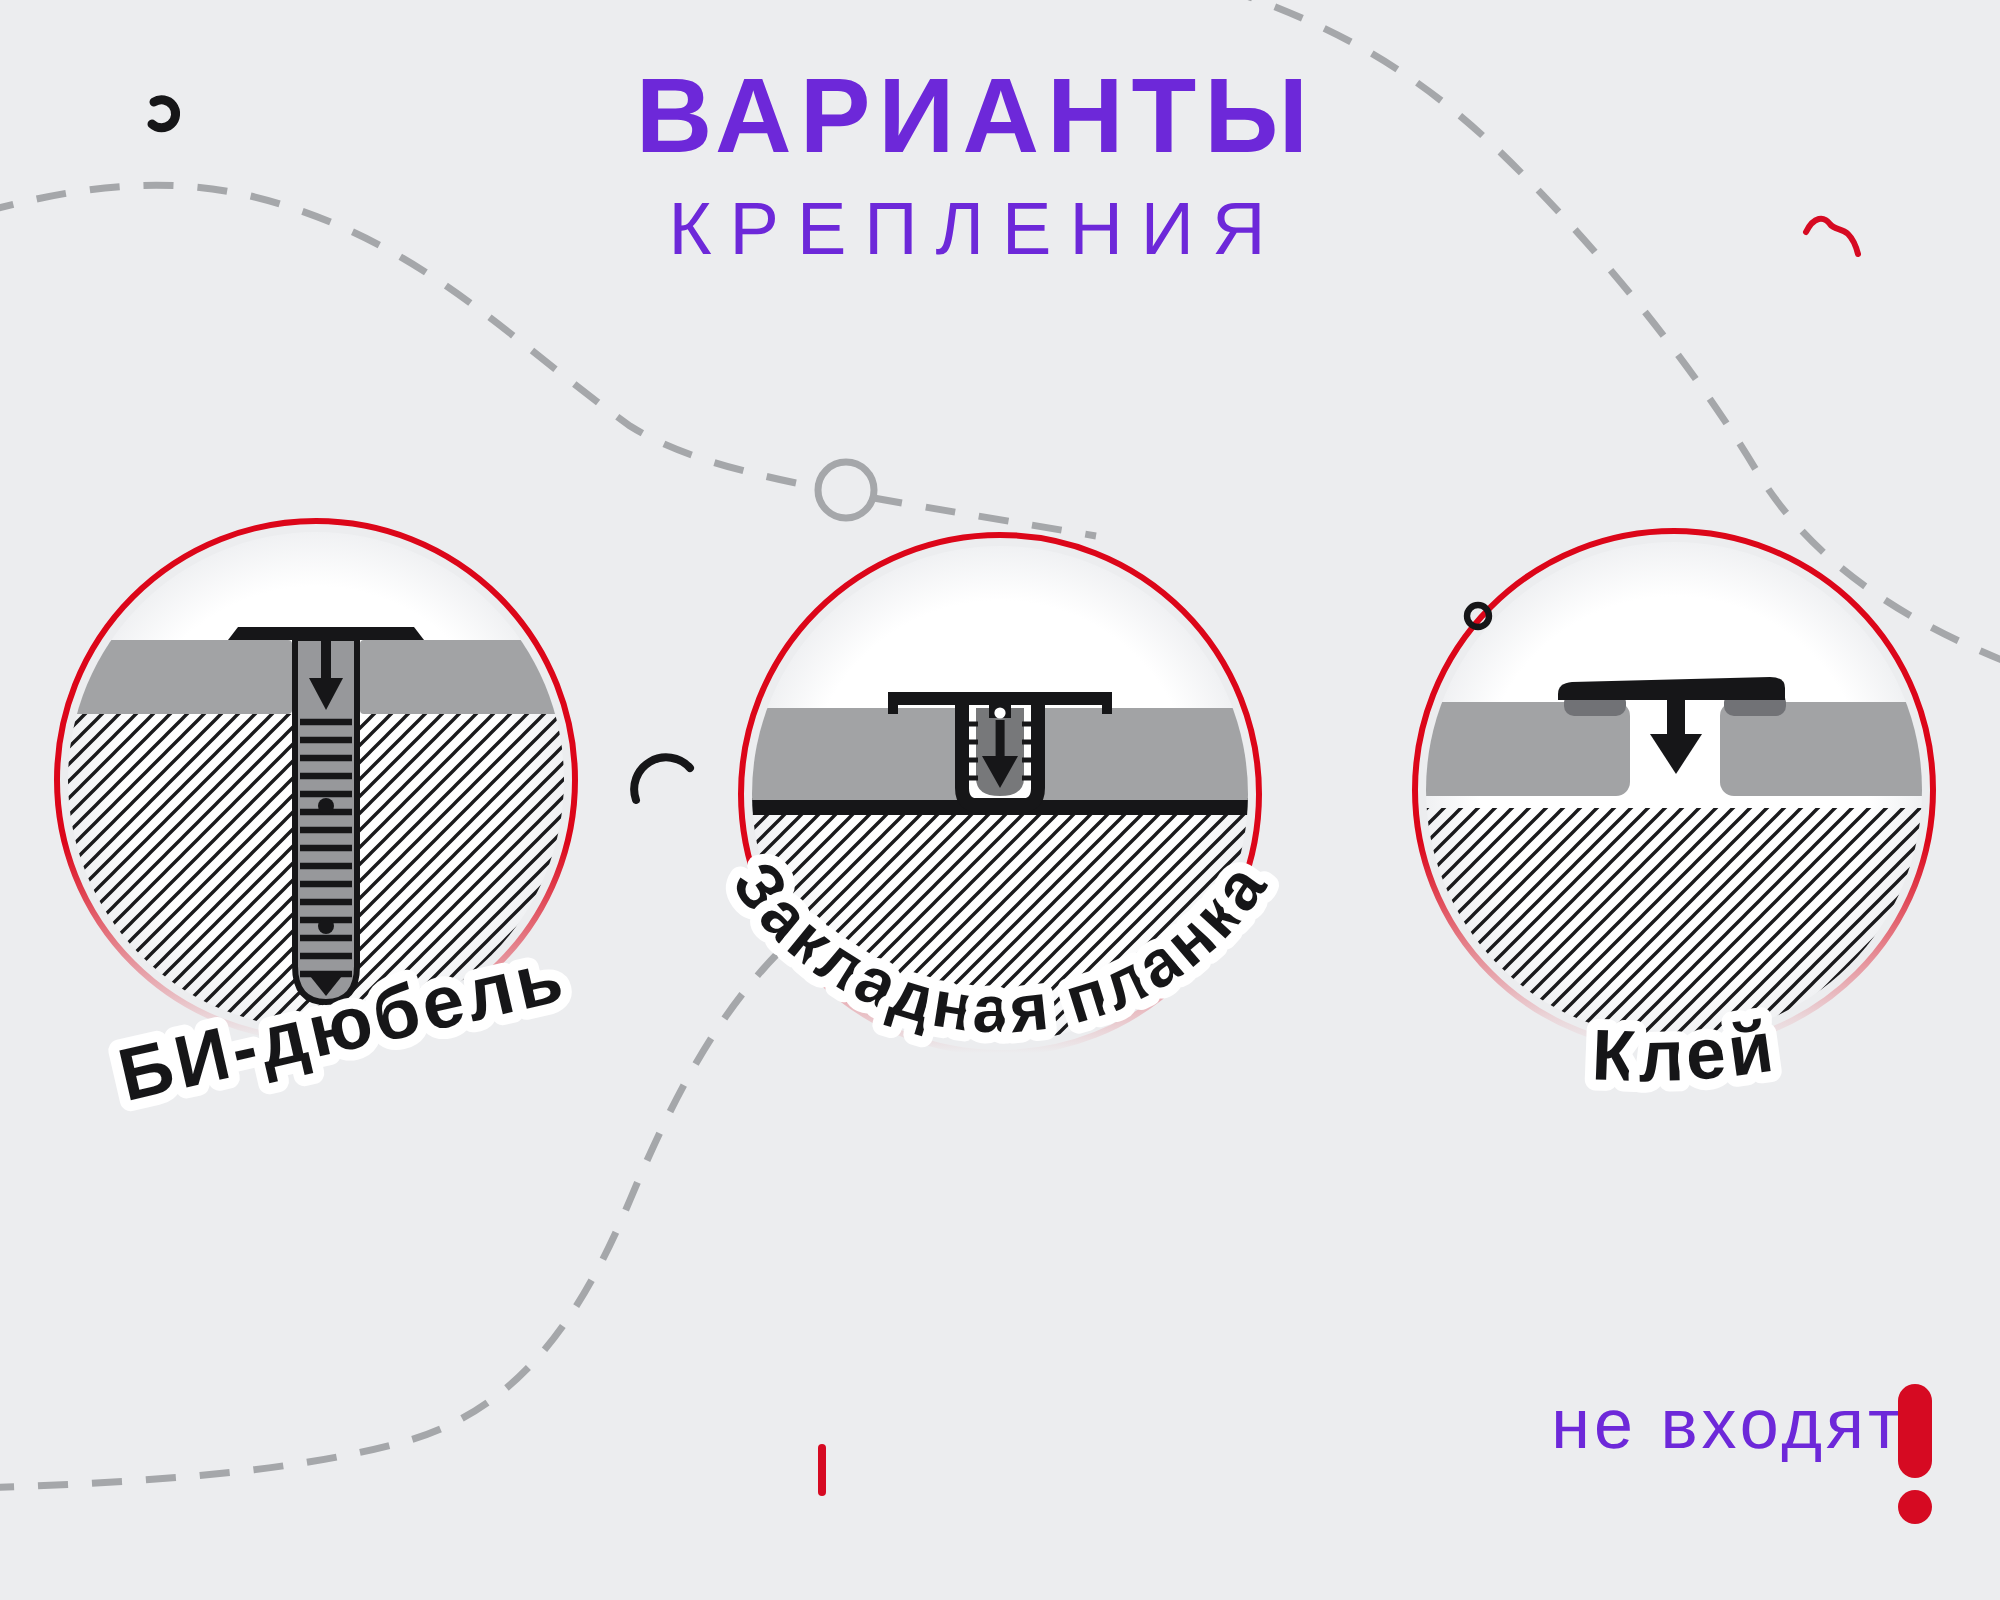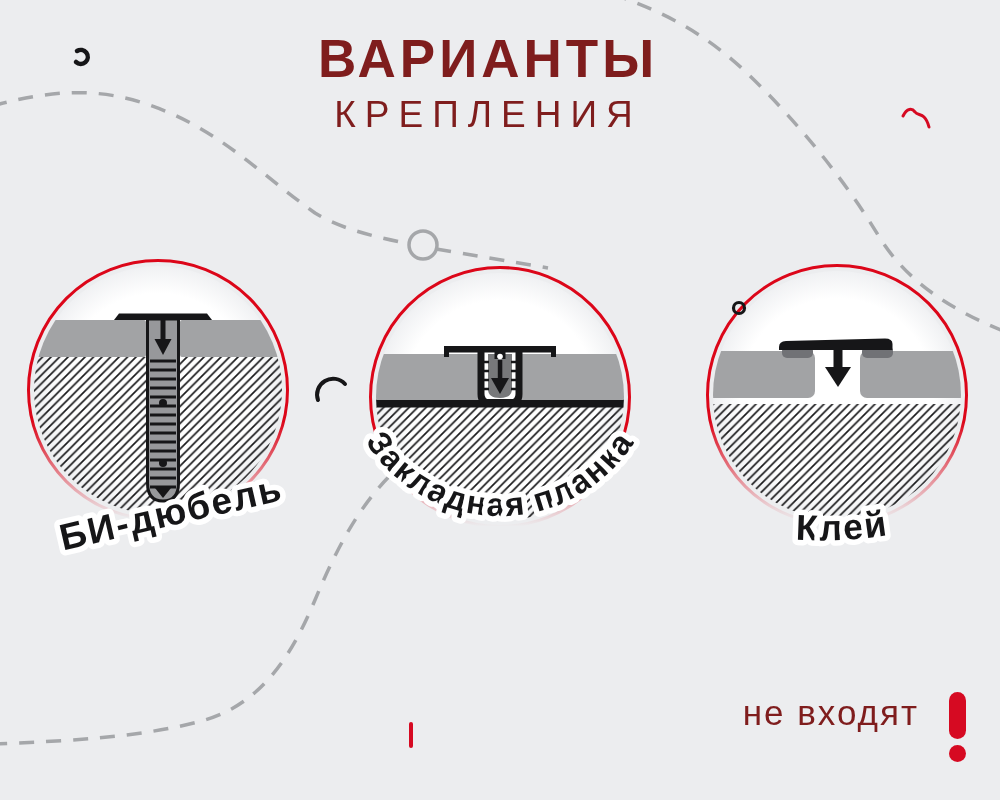--- a/index.html
+++ b/index.html
@@ -1,40 +1,40 @@
 <!DOCTYPE html>
 <html><head>
 <meta charset="utf-8">
 <style>
   html,body{margin:0;padding:0;}
   .canvas{
     position:relative; width:1000px; height:800px; overflow:hidden;
     background:#ECEDEF;
     font-family:"Liberation Sans","DejaVu Sans",sans-serif;
-    color:#7f1d1d;
+    color:#6d28d9;
   }
   svg{display:block;}
   .layer{position:absolute; left:0; top:0;}
   .deco{z-index:1;}
   .title-block{position:absolute; top:32px; left:0; width:100%; text-align:center;
     transform:translateX(-12px); z-index:2;}
   .title-main{font-size:53px; font-weight:700; letter-spacing:4px; line-height:1;}
   .title-sub{font-size:37px; font-weight:400; letter-spacing:9px; line-height:1; margin-top:11px;}
   .medallion{position:absolute; z-index:3; width:320px; height:330px;}
   .m1{left:-2px; top:257px;}
   .m2{left:340px; top:264px;}
   .m3{left:677px; top:262px;}
   .medallion text{
     font-family:"Liberation Sans","DejaVu Sans",sans-serif;
     font-weight:600; fill:#161618;
     paint-order:stroke; stroke:#FFFFFF; stroke-width:11px;
     stroke-linejoin:round; stroke-linecap:round;
   }
   .overlay{z-index:4;}
-  .footnote{position:absolute; top:694px; right:81px; text-align:right;
+  .footnote{position:absolute; top:694px; right:48px; text-align:right;
     font-size:35px; font-weight:400; letter-spacing:2px; line-height:38px; z-index:2;}
   .exclaim{position:absolute; left:949px; top:692px; width:17px; height:70px; z-index:2;}
   .exclaim .bar{width:17px; height:47px; border-radius:9px; background:#D60A22;}
   .exclaim .dot{width:17px; height:17px; border-radius:50%; background:#D60A22; margin-top:6px;}
 </style>
 </head>
 <body>
 
 <div class="canvas">
 

